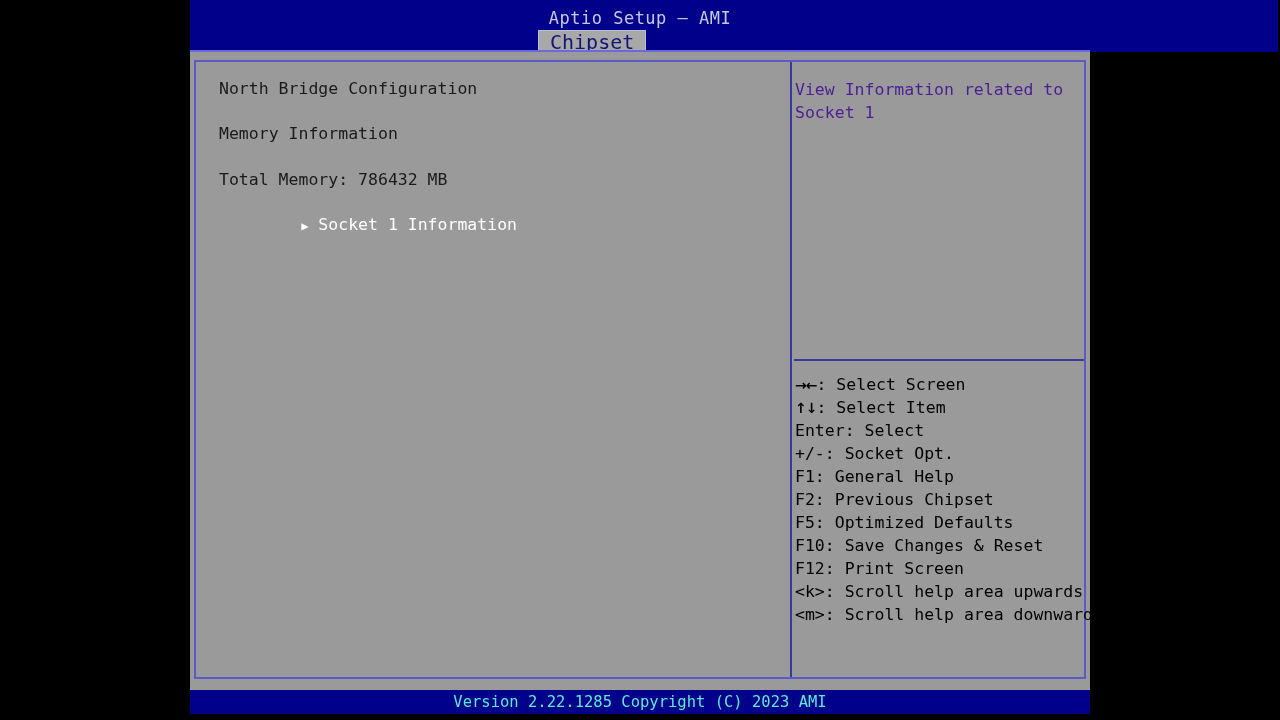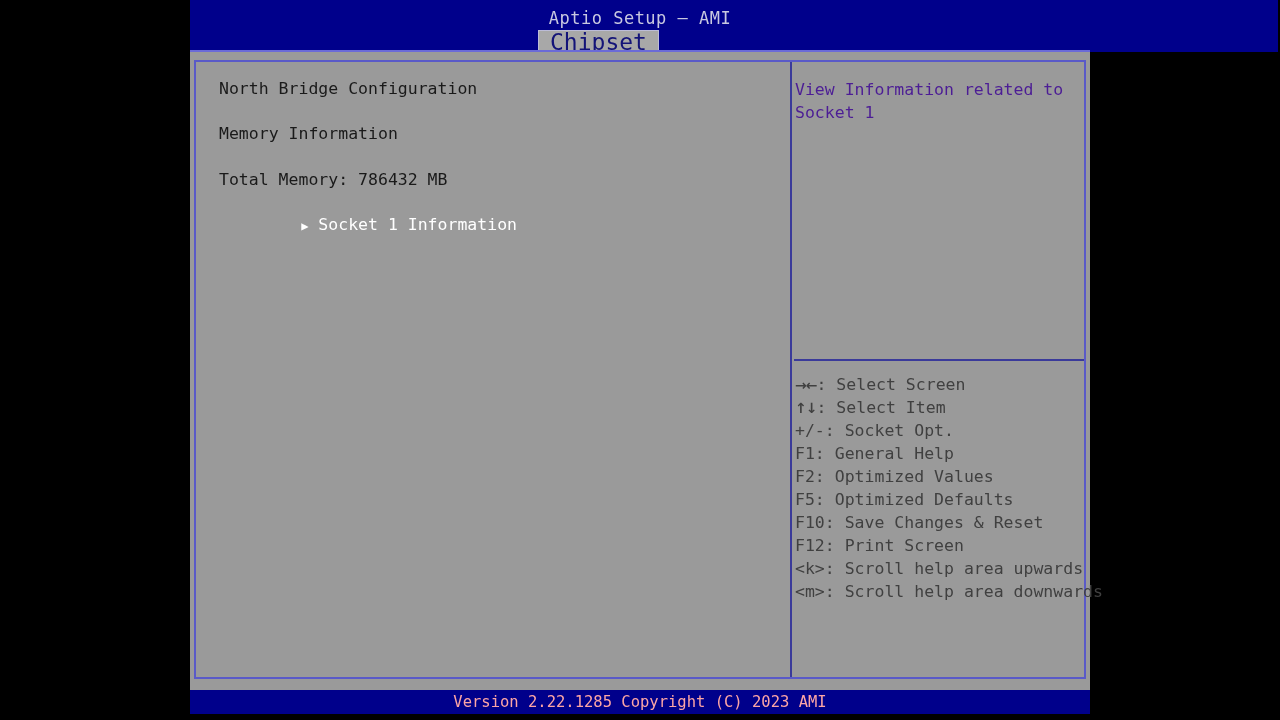--- a/index.html
+++ b/index.html
@@ -58,21 +58,21 @@
   }
   .tab {
     position: absolute;
     left: 348px;
     top: 0px;
     height: 22px;
     line-height: 22px;
     padding: 0 11px;
     background: #a8a8a8;
     color: #141478;
-    font-size: 23px;
+    font-size: 20px;
     box-sizing: border-box;
     border: 1px solid #bcbcd8;
     white-space: pre;
   }
   .titlebar-underline {
     position: absolute;
     left: 0; top: 50px;
     width: 900px;
     height: 2px;
     background: #6a6ad8;
@@ -166,21 +166,21 @@
     height: 2px;
     background: #3a3a9a;
   }
   .keylist {
     position: absolute;
     left: 3px;
     top: 311px;
     width: 288px;
   }
   .key-line {
-    color: #404040;
+    color: #000000;
     font-size: 16.5px;
     height: 23px;
     line-height: 23px;
     white-space: pre;
   }
   .key-line .glyph {
     font-family: "DejaVu Sans", sans-serif;
     font-size: 14px;
     font-weight: bold;
     letter-spacing: -1px;
@@ -199,21 +199,21 @@
     left: 0; top: 690px;
     width: 900px;
     height: 24px;
     background: #00008b;
   }
   .footer-text {
     position: absolute;
     left: 0; top: 3px;
     width: 900px;
     text-align: center;
-    color: #fca5a5;
+    color: #5eead4;
     font-size: 15.5px;
     white-space: pre;
   }
   .footer-bottom {
     position: absolute;
     left: 0; top: 714px;
     width: 900px;
     height: 6px;
     background: #000000;
   }
@@ -246,23 +246,24 @@
           <span class="marker">▶</span><span>Socket 1 Information</span>
         </div>
       </div>
 
       <div class="rightpane">
         <div class="help-text">View Information related to Socket 1</div>
         <div class="hdivider"></div>
         <div class="keylist" id="keylist">
             <div class="key-line"><span class="glyph">→←</span><span>: Select Screen</span></div>
             <div class="key-line"><span class="glyph">↑↓</span><span>: Select Item</span></div>
+            <div class="key-line"><span>Enter: Select</span></div>
             <div class="key-line"><span>+/-: Socket Opt.</span></div>
             <div class="key-line"><span>F1: General Help</span></div>
-            <div class="key-line"><span>F2: Optimized Values</span></div>
+            <div class="key-line"><span>F2: Previous Chipset</span></div>
             <div class="key-line"><span>F5: Optimized Defaults</span></div>
             <div class="key-line"><span>F10: Save Changes &amp; Reset</span></div>
             <div class="key-line"><span>F12: Print Screen</span></div>
             <div class="key-line"><span>&lt;k&gt;: Scroll help area upwards</span></div>
             <div class="key-line"><span>&lt;m&gt;: Scroll help area downwards</span></div>
           </div>
       </div>
     </div>
 
     <div class="footgap"></div>

